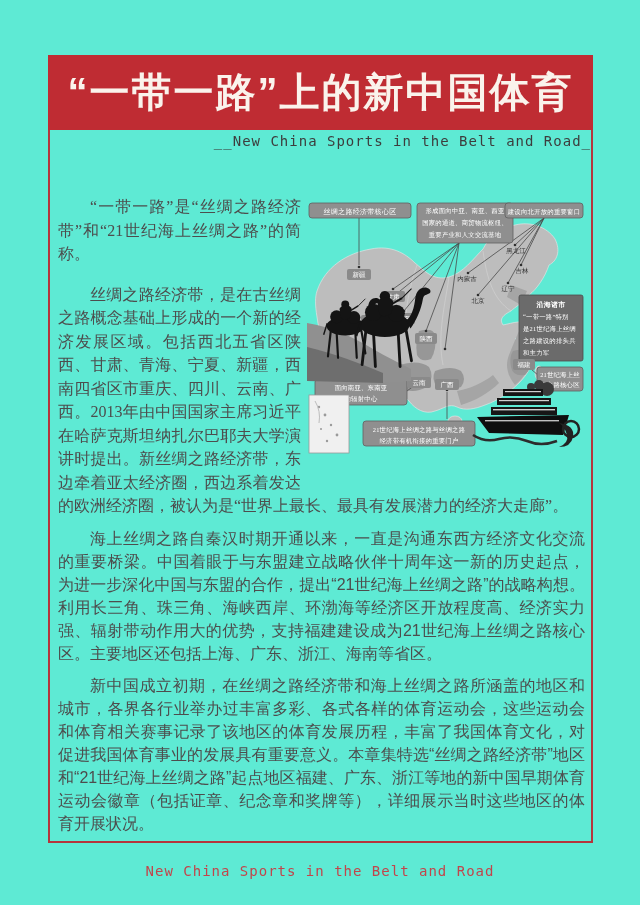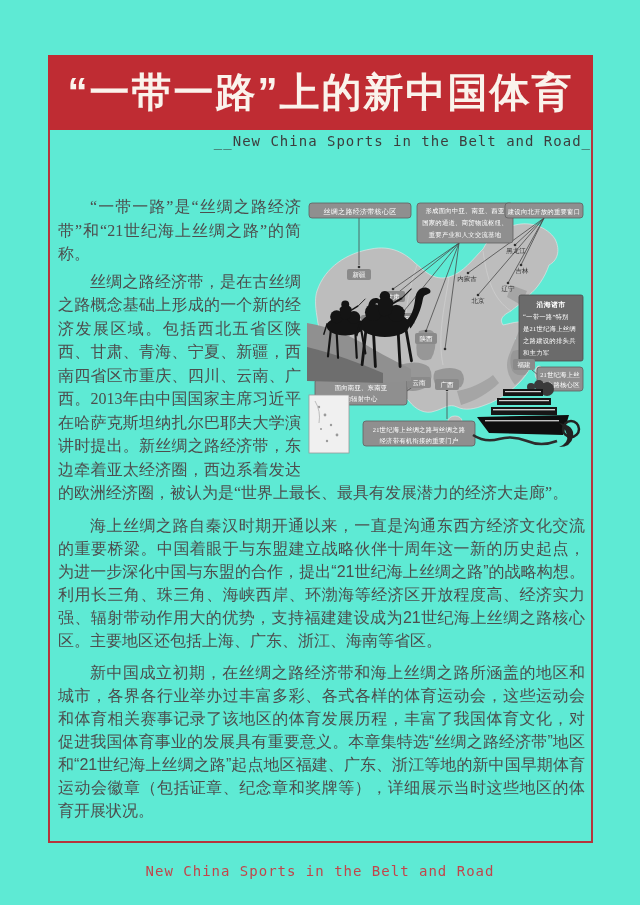--- a/index.html
+++ b/index.html
@@ -12,21 +12,21 @@
   .banner-title { color: #faf3ec; font-size: 40px; font-weight: 600; letter-spacing: 2px; white-space: nowrap; }
 
   .frame { position: absolute; left: 48px; top: 130px; width: 545px; height: 713px;
     border-left: 2px solid #b5353c; border-right: 2px solid #b5353c; border-bottom: 2px solid #b5353c; }
   .subtitle { margin-top: 3px; text-align: right;
     font-family: "DejaVu Sans Mono", monospace; font-size: 14px; letter-spacing: 1px; color: #3d3d3d; }
 
   .article { margin-top: 46px; padding: 0 6px 0 8px; font-size: 16px; color: #4d4d4d; text-align: justify; }
   .block1 { overflow: hidden; font-family: Liberation Serif, serif; }
   .block1 p { line-height: 23.5px; text-indent: 2em; }
-  .block1 .p2 { margin-top: 4px; }
+  .block1 .p2 { margin-top: 17px; }
   .map-figure { float: right; width: 278px; height: 272px; margin: 0 0 4px 6px; }
   .map-figure svg { width: 100%; height: 100%; display: block; }
   .wide { margin-top: 9px; line-height: 23px; text-indent: 2em; }
 
   .footer-text { position: absolute; left: 0; top: 851px; width: 640px; text-align: center;
     font-family: "DejaVu Sans Mono", monospace; font-size: 14px; letter-spacing: 1px; color: #c2454b; margin-top: 12px; }
 
   
   .land { fill: #bdbdbd; stroke: #e9e9e9; stroke-width: 0.6; }
   .bound { fill: none; stroke: #d8d8d8; stroke-width: 0.5; }

